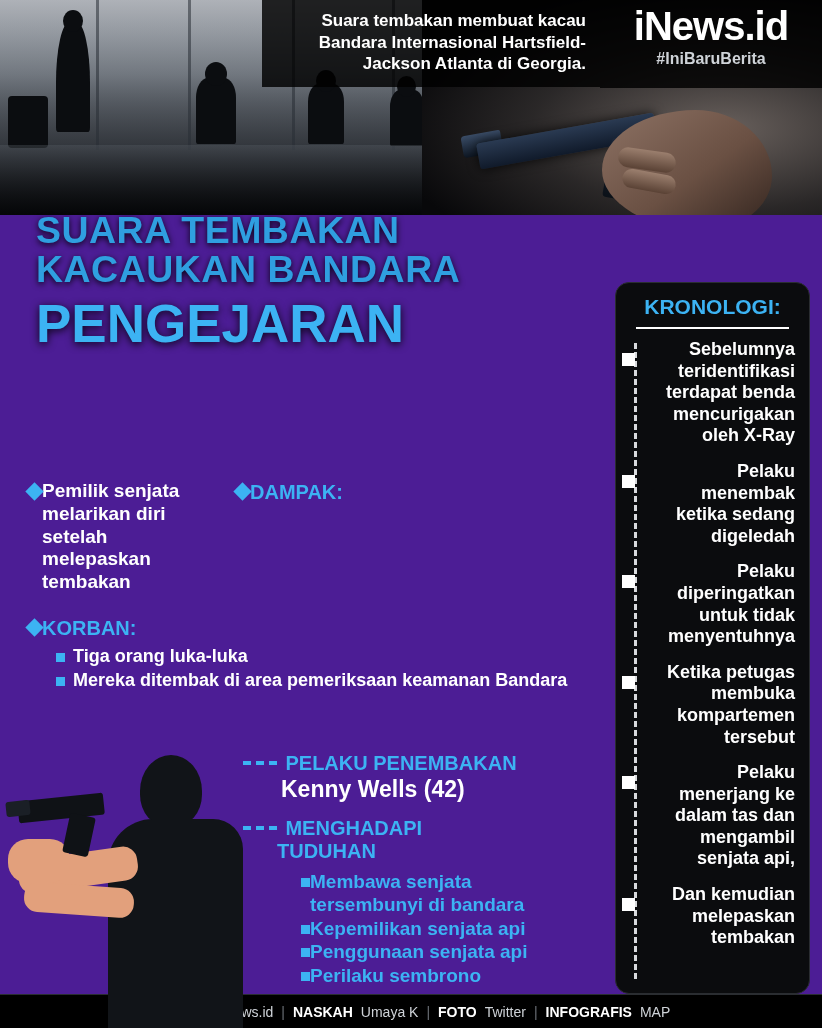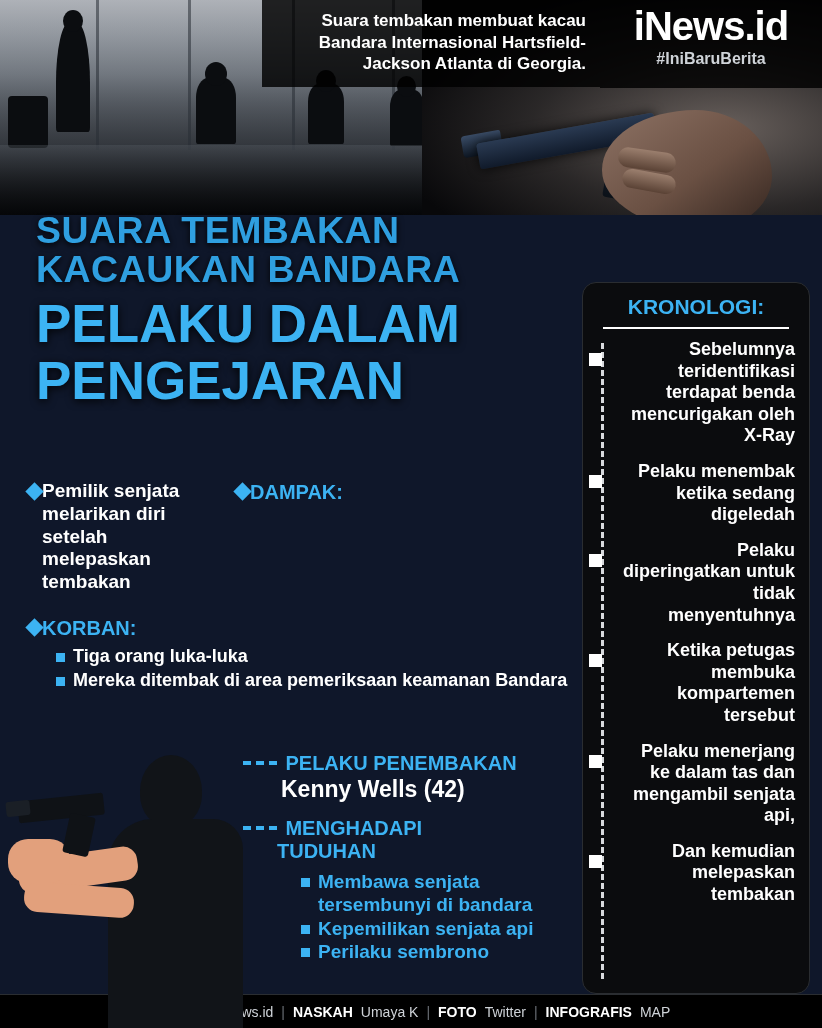--- a/index.html
+++ b/index.html
@@ -10,21 +10,21 @@
     font-family: "Liberation Sans", sans-serif;
     overflow: hidden;
     position: relative;
     color: #fff;
   }
 
   .infographic {
     position: relative;
     width: 822px;
     height: 1028px;
-    background: #0f172a;
+    background: #4c1d95;
     overflow: hidden;
   }
 
   
   .photo-band {
     position: absolute;
     top: 0; left: 0;
     width: 822px;
     height: 215px;
     background: linear-gradient(180deg, #8e9095 0%, #6d7278 18%, #3c4046 48%, #16181b 80%, #050608 100%);
@@ -292,34 +292,34 @@
     display: inline;
   }
   .pel-name {
     font-size: 23px;
     font-weight: bold;
     color: #ffffff;
     margin-left: 38px;
     margin-top: 1px;
   }
   .charge-list { margin-top: 8px; margin-left: 58px; }
-  .charge-item { display: flex; gap: 8px; align-items: flex-start; margin-bottom: 1px; }
+  .charge-item { display: flex; align-items: flex-start; margin-bottom: 1px; }
   .charge-text {
     font-size: 19px;
     font-weight: bold;
     color: #3cb3f3;
     line-height: 1.2;
   }
 
   
   .krono {
     position: absolute;
     right: 12px;
     top: 282px;
-    width: 228px;
+    width: 195px;
     height: 712px;
     background: #0b0c0e;
     border: 1px solid #2a2d31;
     border-radius: 14px;
     padding: 12px 14px 10px 14px;
     z-index: 11;
   }
   .krono-title {
     font-size: 21px;
     font-weight: bold;
@@ -416,21 +416,20 @@
 
   <div class="logo-box">
     <div class="logo-main">iNews.id</div>
     <div class="logo-tag">#IniBaruBerita</div>
   </div>
 
   <div class="title-wrap">
     <div class="title-small">SUARA TEMBAKAN</div>
     <div class="title-small">KACAUKAN BANDARA</div>
     <div class="title-big">
-      <span class="l2">PELAKU DALAM</span>
       <span class="l2">PENGEJARAN</span>
     </div>
   </div>
 
   <div class="shooter">
     <div class="shooter-head"></div>
     <div class="shooter-body"></div>
     <div class="arm" style="left:18px; top:118px; width:120px; height:34px; transform:rotate(-8deg);"></div>
     <div class="arm" style="left:24px; top:150px; width:110px; height:30px; transform:rotate(4deg);"></div>
     <div class="arm" style="left:8px; top:104px; width:62px; height:44px; border-radius:20px;"></div>
@@ -487,20 +486,24 @@
     </div>
 
     <div class="charge-list">
       <div class="charge-item">
         <div class="square"></div>
         <div class="charge-text">Membawa senjata tersembunyi di bandara</div>
       </div>
       <div class="charge-item">
         <div class="square"></div>
         <div class="charge-text">Kepemilikan senjata api</div>
+      </div>
+      <div class="charge-item">
+        <div class="square"></div>
+        <div class="charge-text">Penggunaan senjata api</div>
       </div>
       <div class="charge-item">
         <div class="square"></div>
         <div class="charge-text">Perilaku sembrono</div>
       </div>
     </div>
   </div>
 
   <div class="krono">
     <div class="krono-title">KRONOLOGI:</div>

